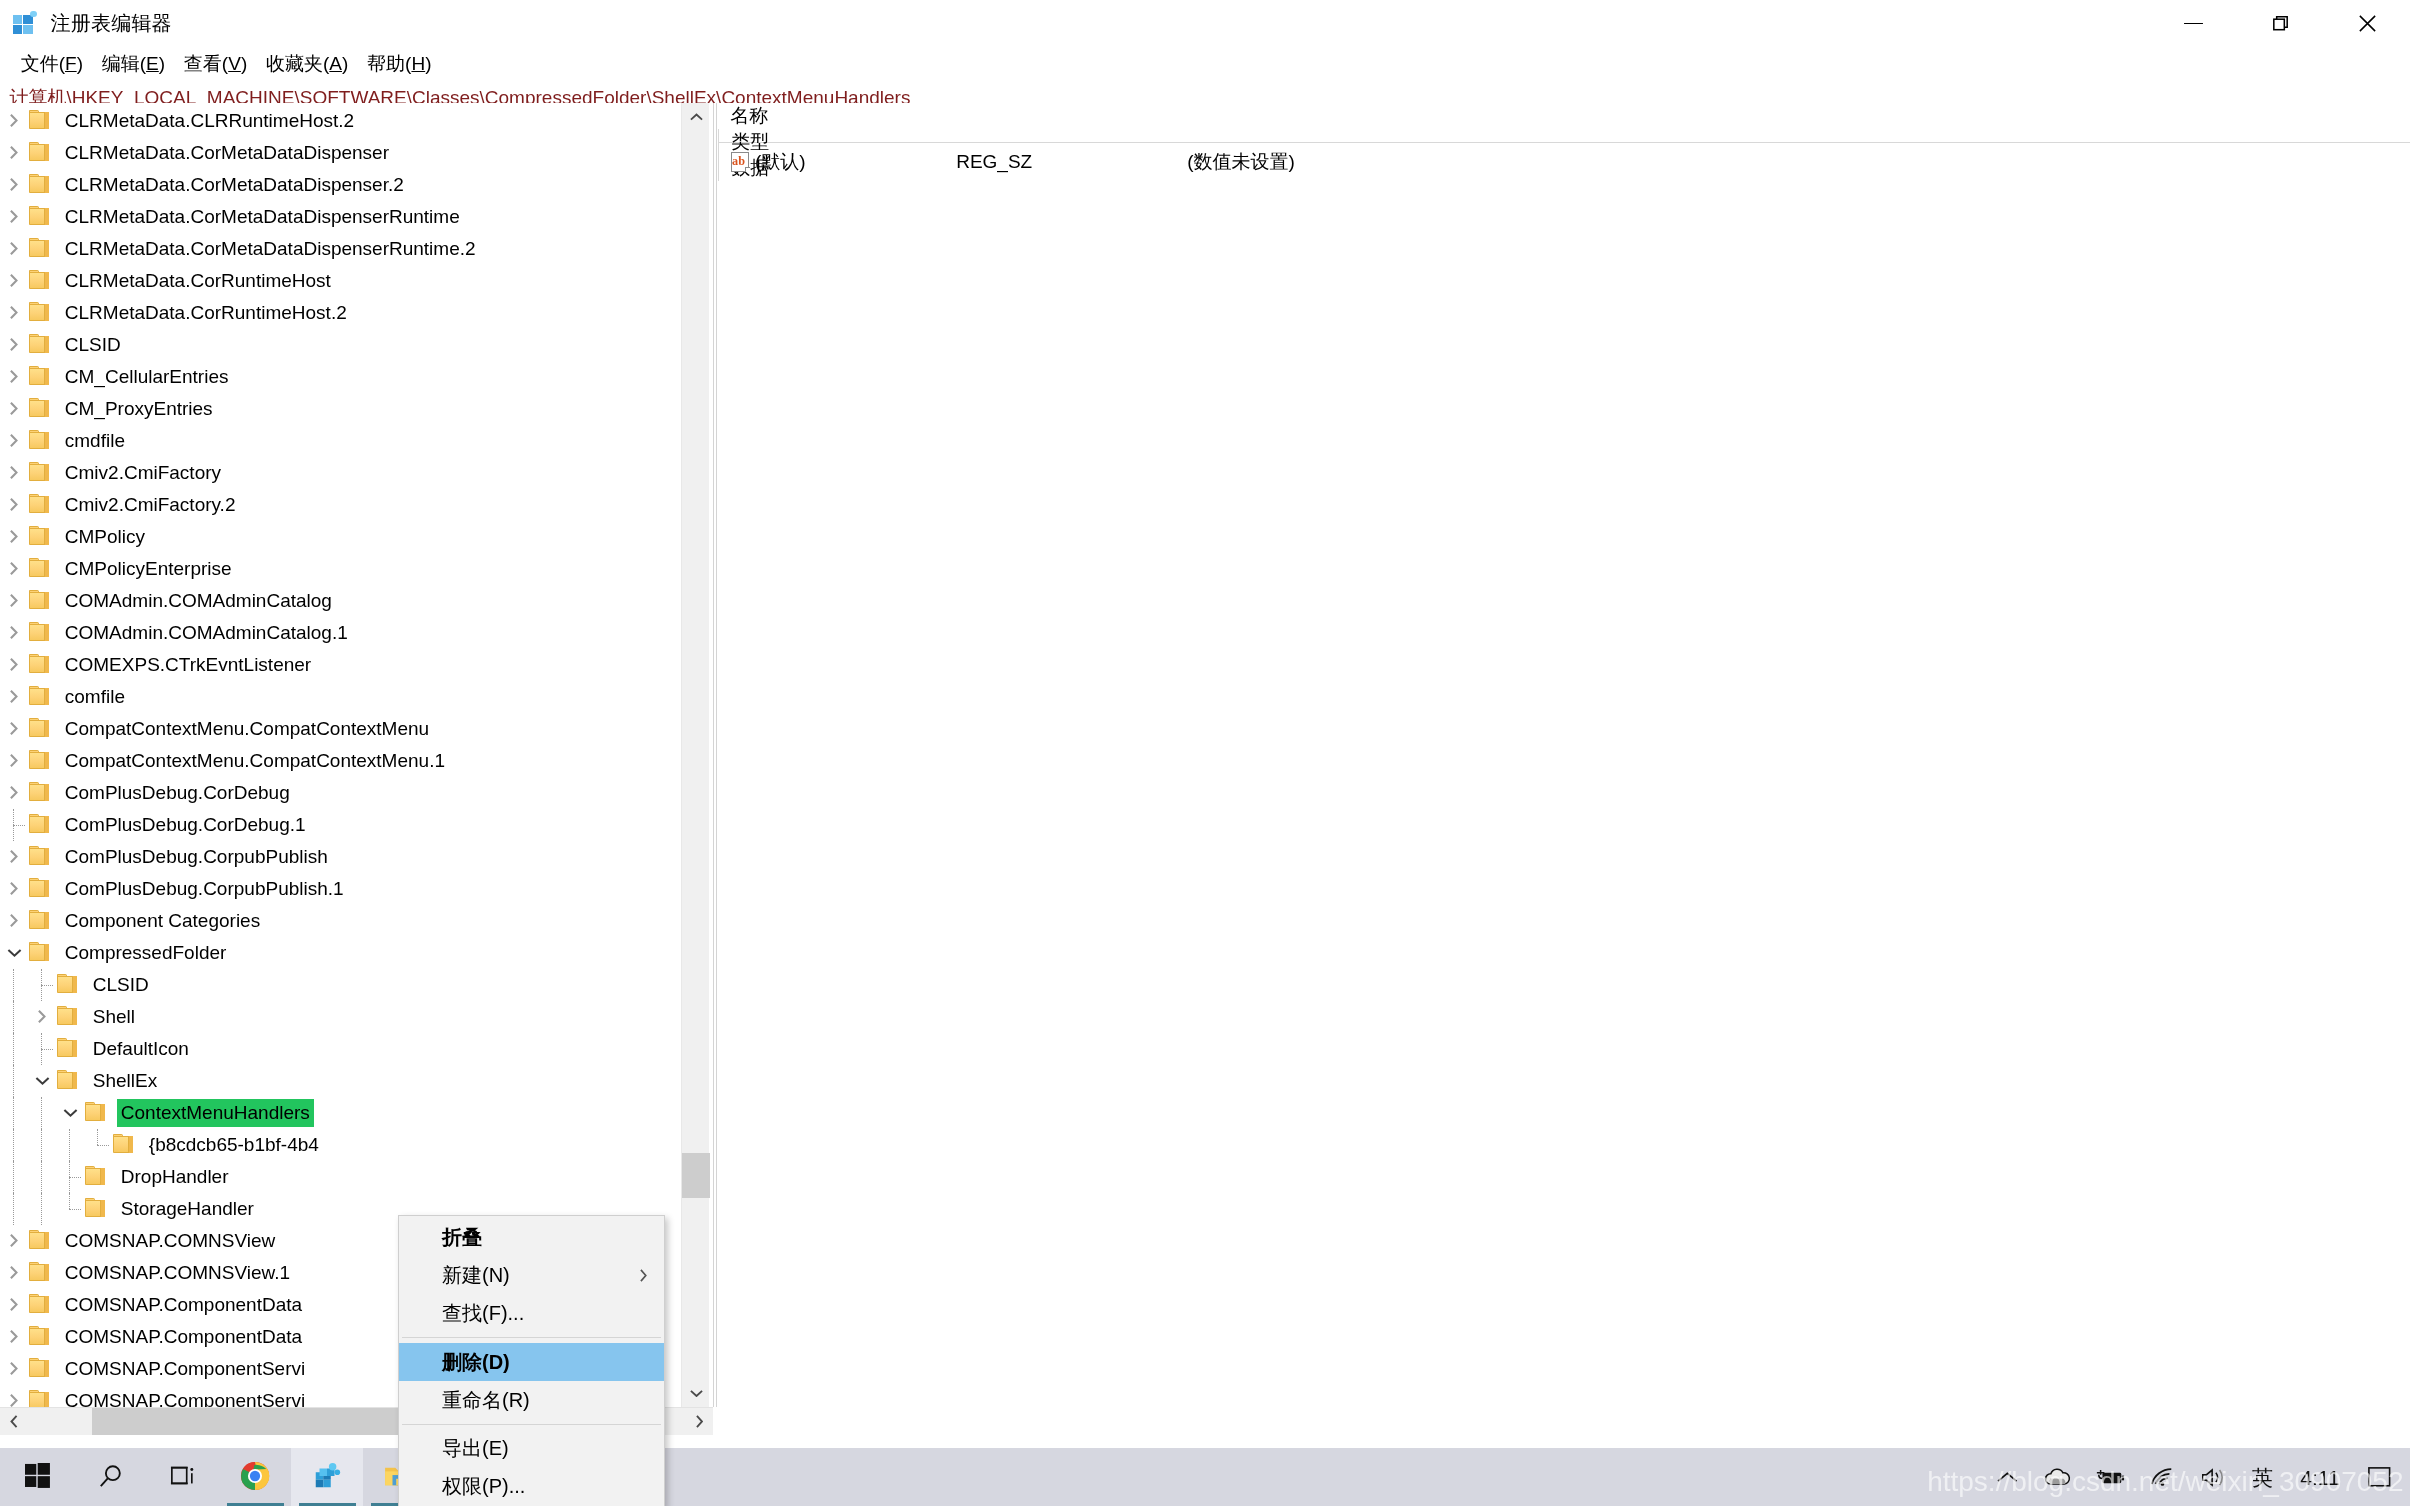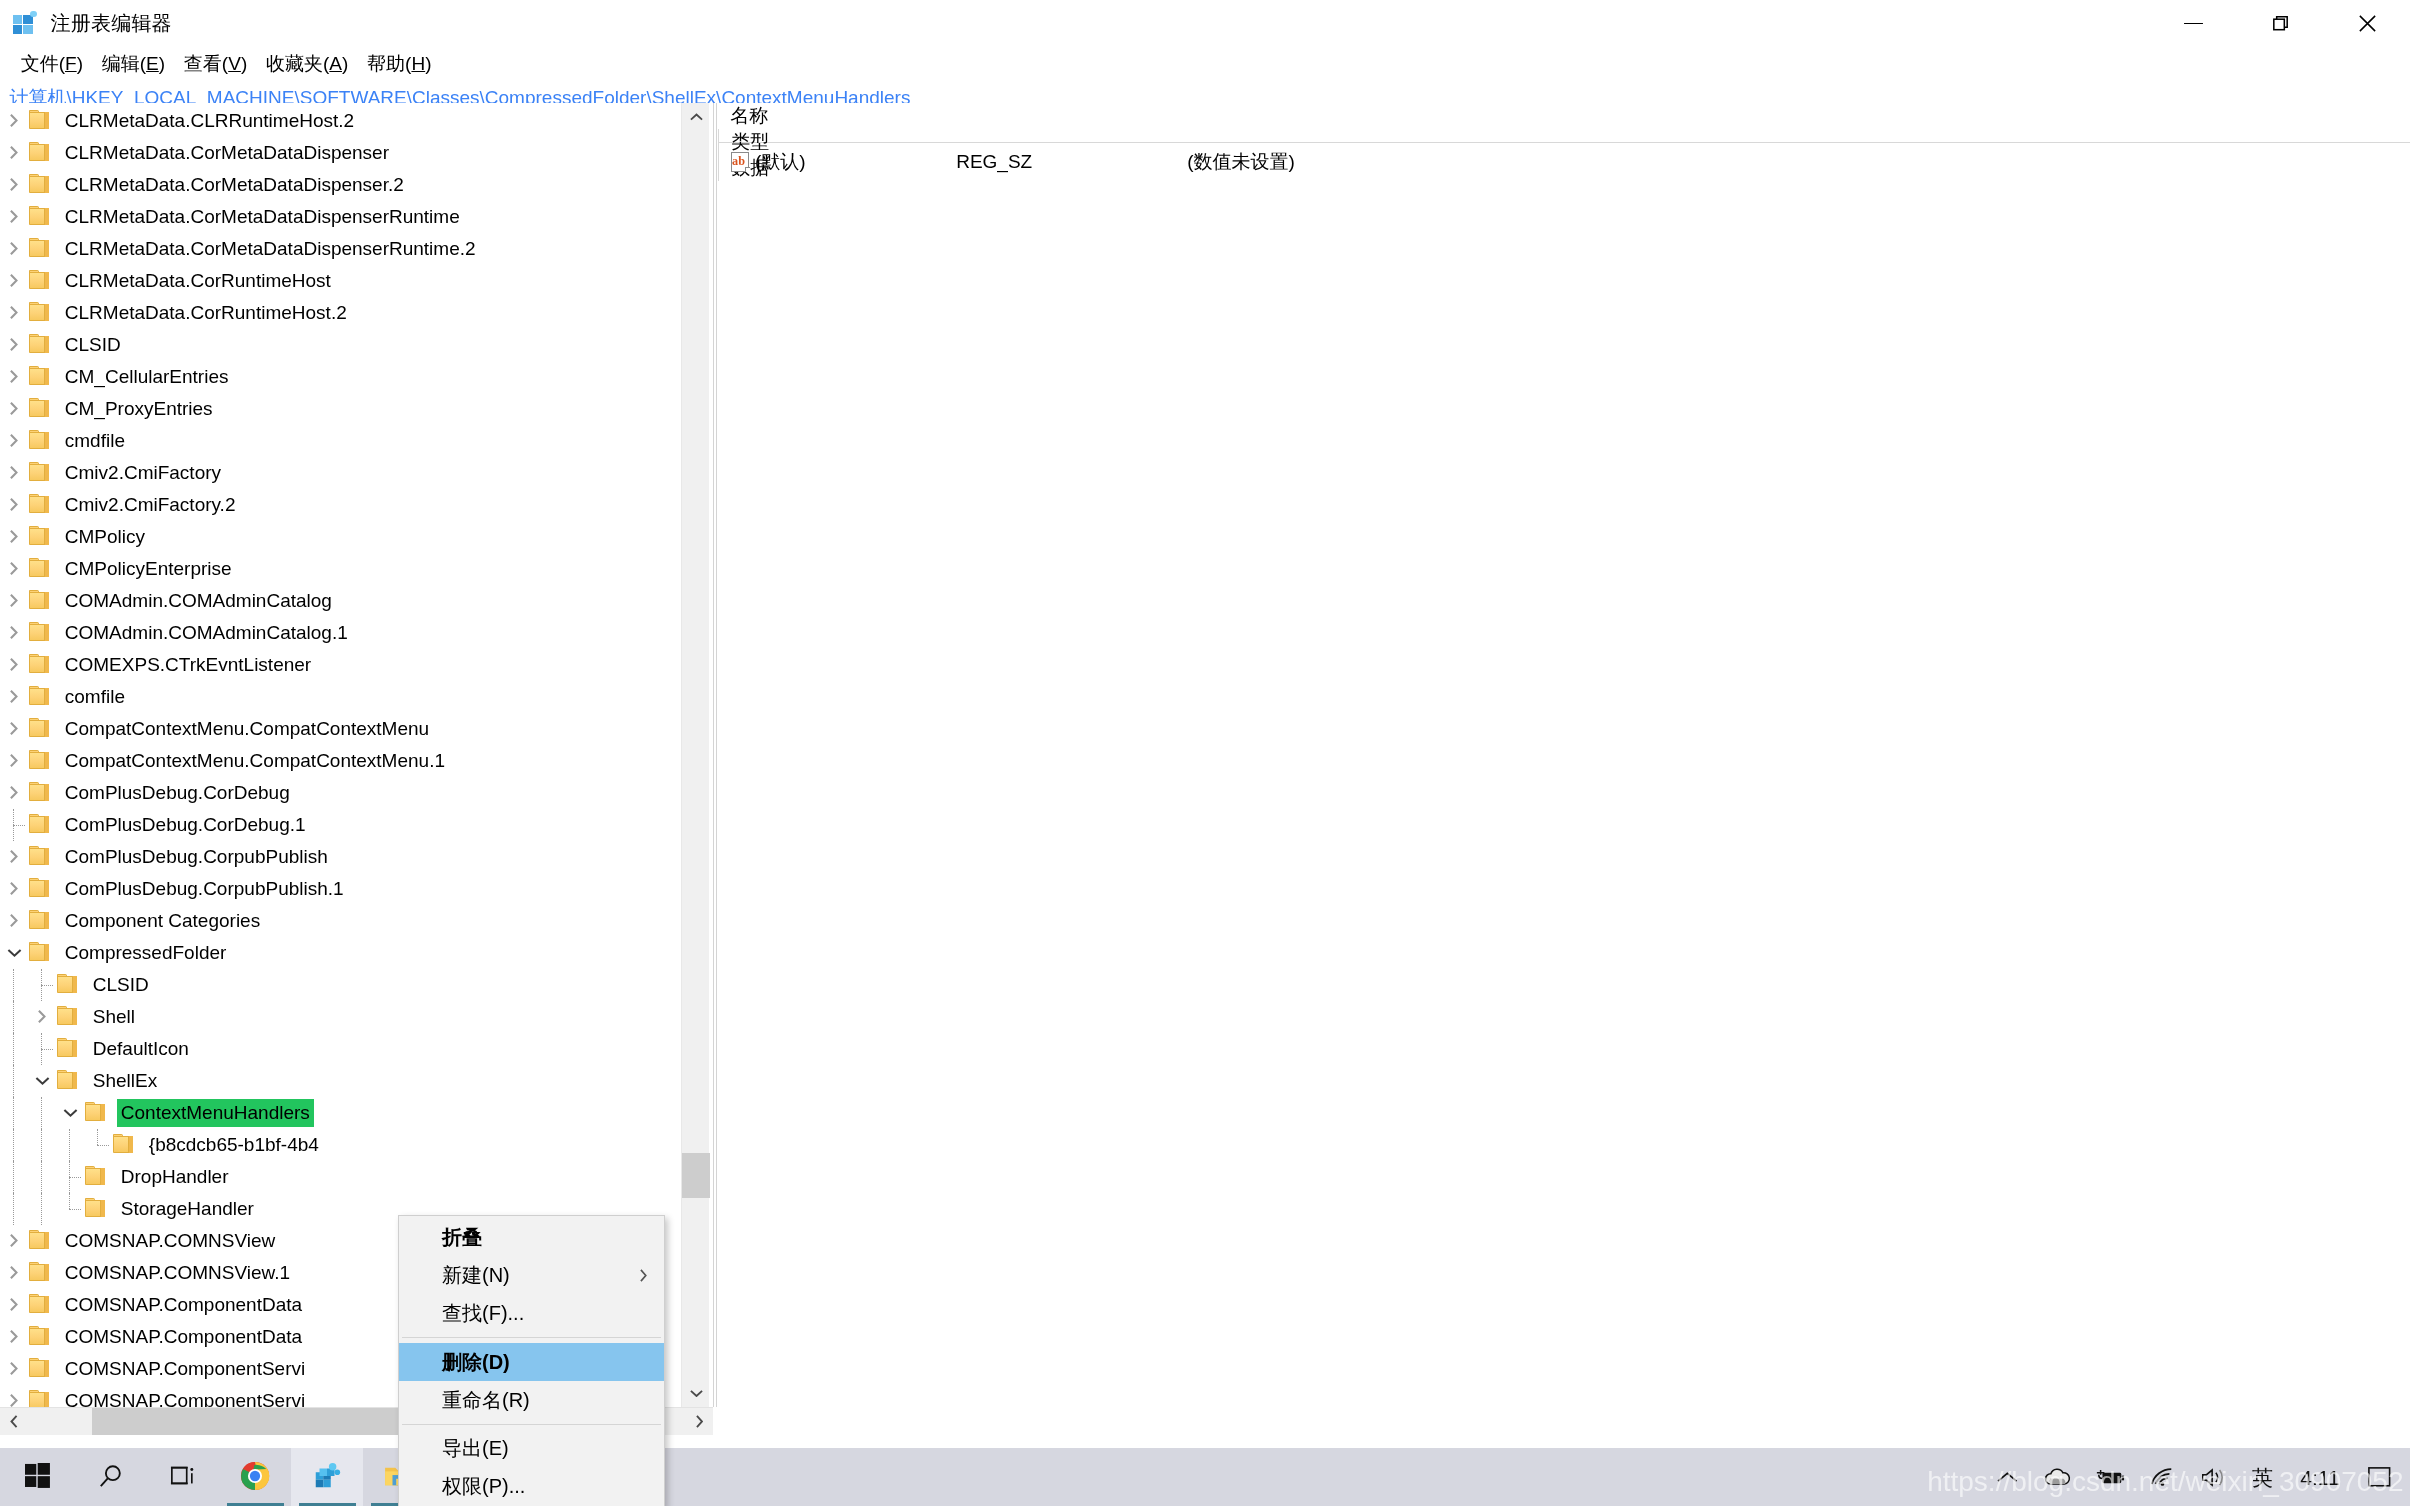--- a/index.html
+++ b/index.html
@@ -46,21 +46,21 @@
   }
   .menu-item u { text-decoration: underline; }
 
   
   .addressbar {
     position: absolute; left: 0; top: 81px; width: 2411px; height: 34px;
     background: #ffffff; border-bottom: 0.9px solid #e3e3e3;
     display: flex; align-items: center; padding-left: 9.4px;
   }
   .address-text {
-    font-size: 19px; color: #3b82f6; white-space: nowrap;
+    font-size: 19px; color: #7f1d1d; white-space: nowrap;
   }
 
   
   .main {
     position: absolute; left: 0; top: 103px; width: 2411px; height: 1332px;
     background: #fff;
   }
   .pane-left {
     position: absolute; left: 0; top: 0; width: 718px; height: 1304px;
     background: #fff; overflow: hidden;

